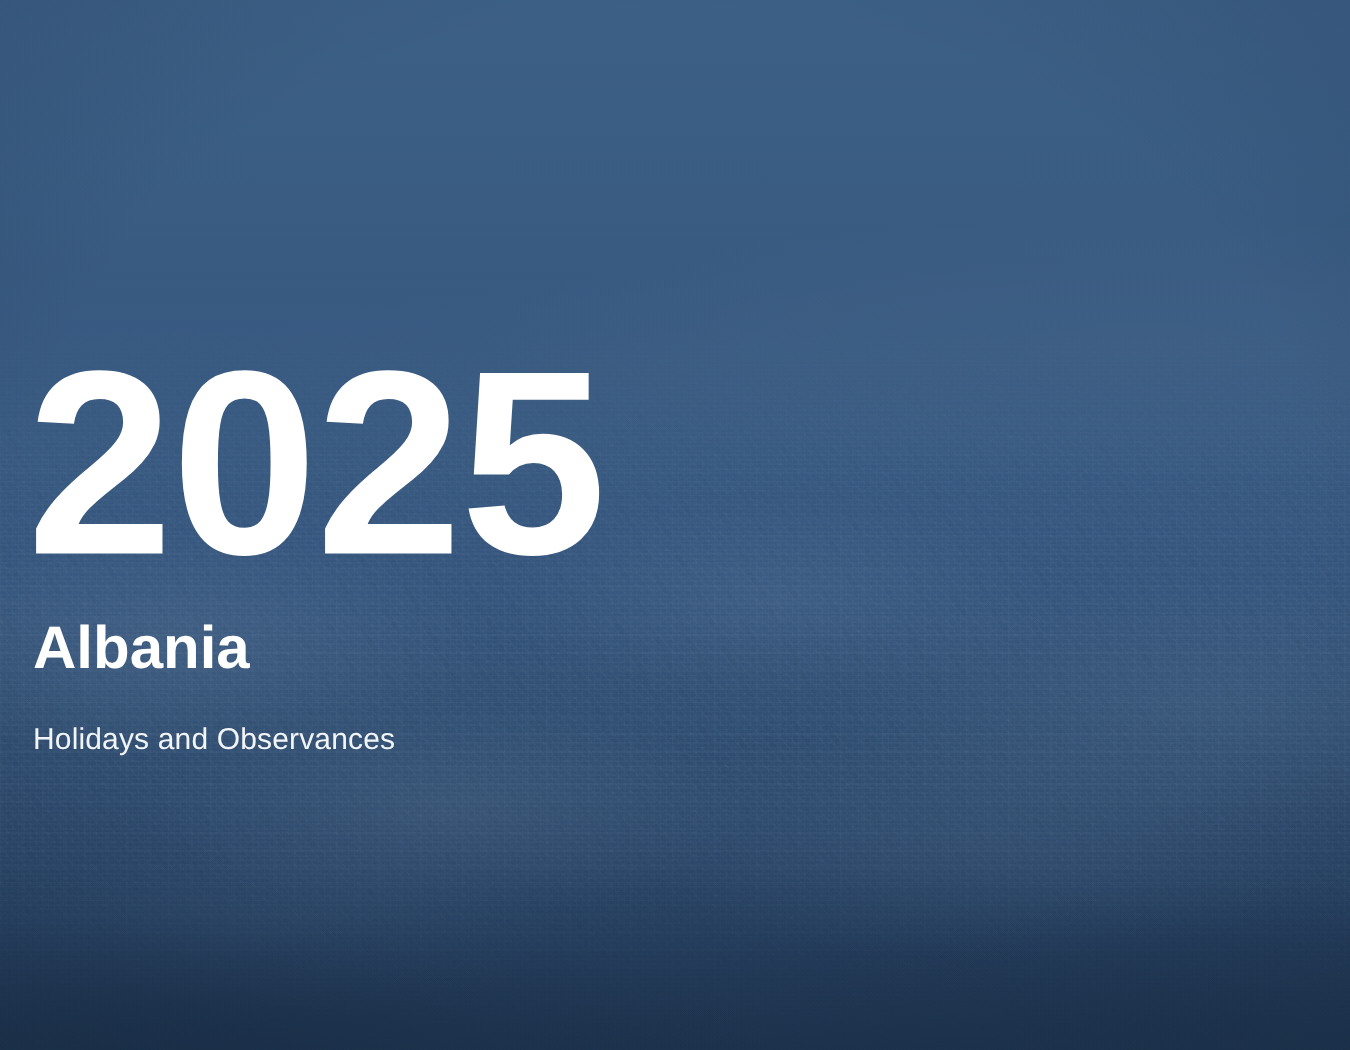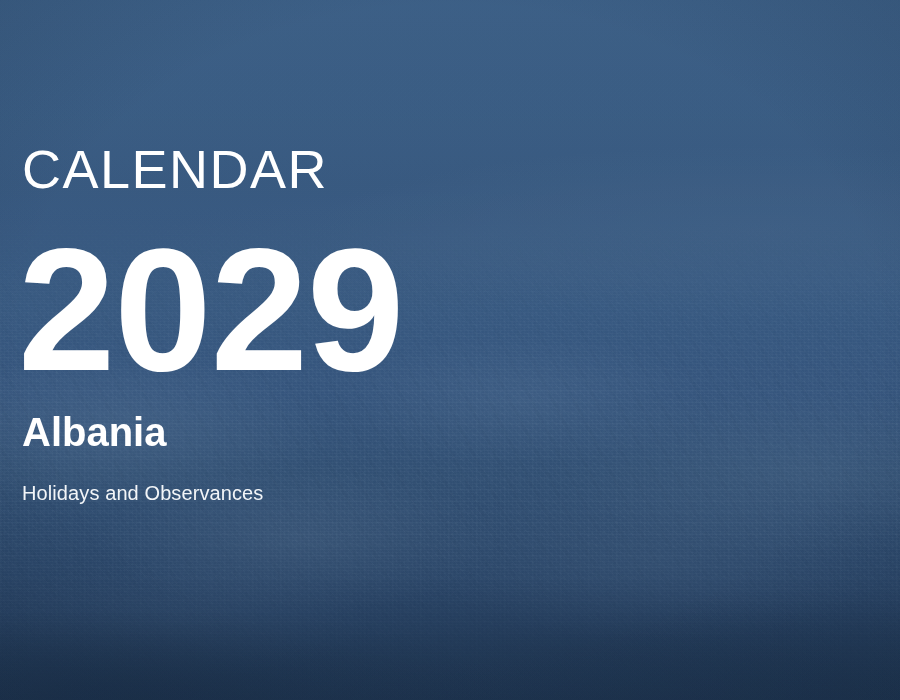--- a/index.html
+++ b/index.html
@@ -242,22 +242,21 @@
   <div class="layer bg-ridge"></div>
   <div class="layer bg-haze"></div>
   <div class="layer bg-city"></div>
   <div class="layer bg-blocks"></div>
   <div class="layer bg-mottle"></div>
   <div class="layer bg-hills"></div>
   <div class="layer bg-tint"></div>
   <div class="layer bg-vignette"></div>
 
   <div class="text-stack">
-    <div class="t-calendar">CALENDAR</div>
-
-    <div class="t-year">2029</div>
+
+    <div class="t-year">2025</div>
 
     <div class="t-country">Albania</div>
 
     <div class="t-subtitle">Holidays and Observances</div>
   </div>
 
 </div>
 
 </body></html>

